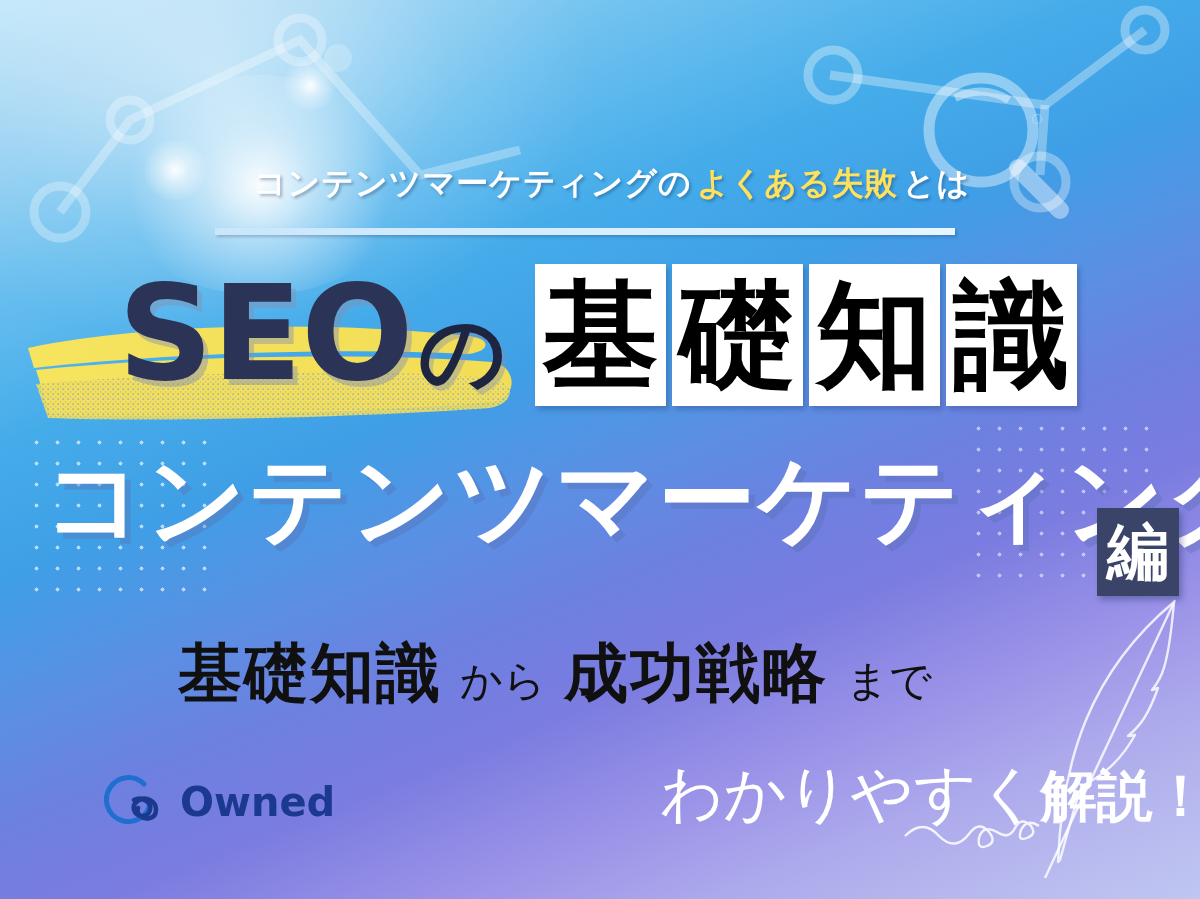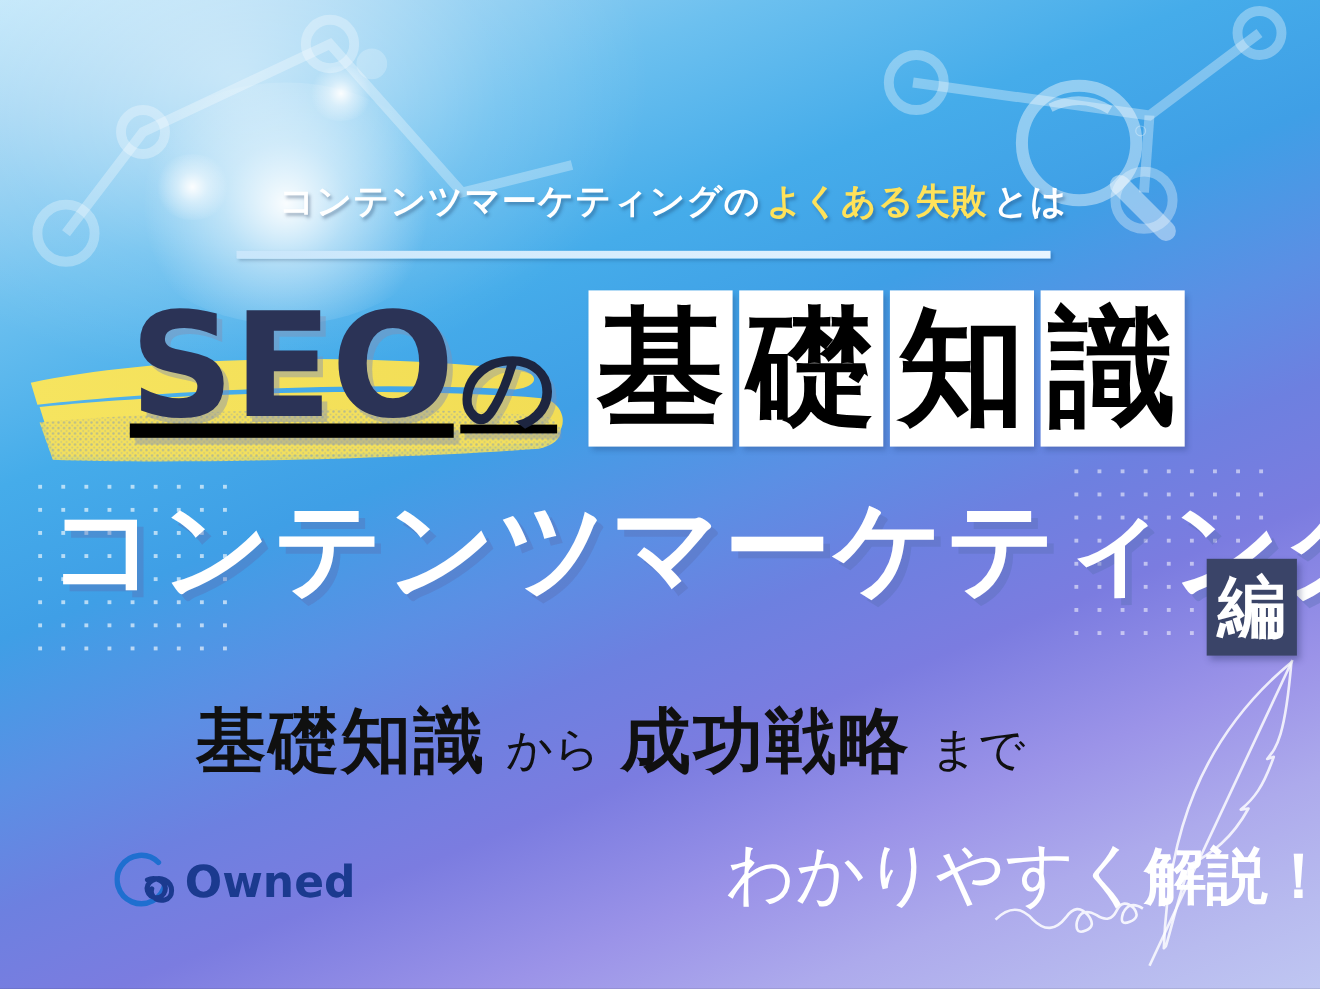--- a/index.html
+++ b/index.html
@@ -94,21 +94,20 @@
   }
 
   
   .seo-line {
     position: absolute;
     left: 118px;
     top: 258px;
     height: 150px;
     display: flex;
     align-items: center;
-    text-decoration: underline;
   }
   .seo-text {
     font-size: 132px;
     font-weight: 900;
     color: #2b3356;
     letter-spacing: -1px;
     line-height: 1;
     text-shadow: 5px 6px 0 rgba(130,145,180,0.45);
   }
   .seo-no {
@@ -235,20 +234,21 @@
     font-family: "DejaVu Serif", "Liberation Serif", serif;
   }
 
   
   .logo {
     position: absolute;
     left: 104px;
     top: 770px;
     display: flex;
     align-items: center;
+    gap: 12px;
   }
   .logo-text {
     font-size: 40px;
     font-weight: 700;
     color: #1b3a8f;
     letter-spacing: 0px;
   }
 </style>
 </head>
 <body>

